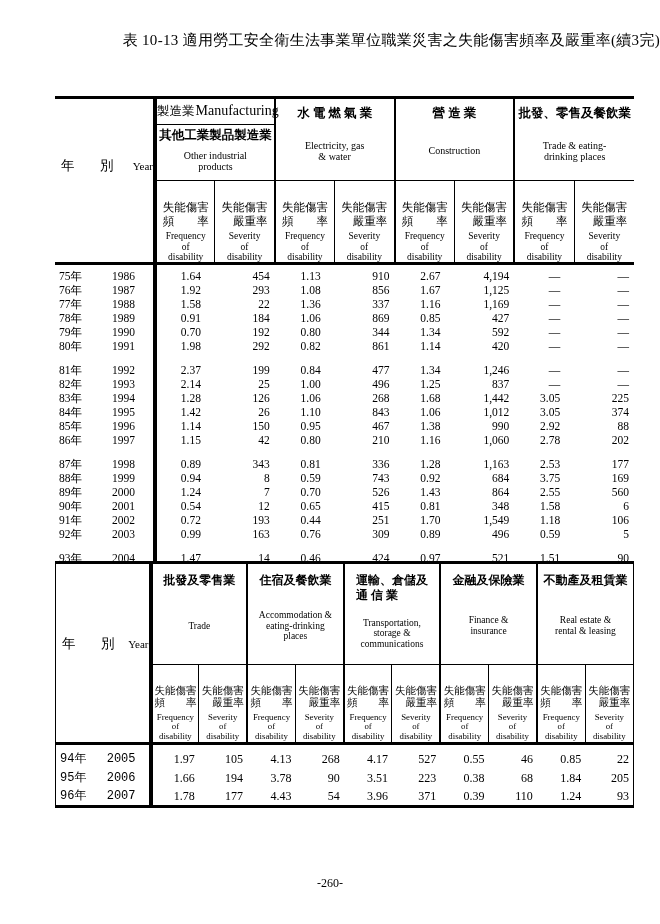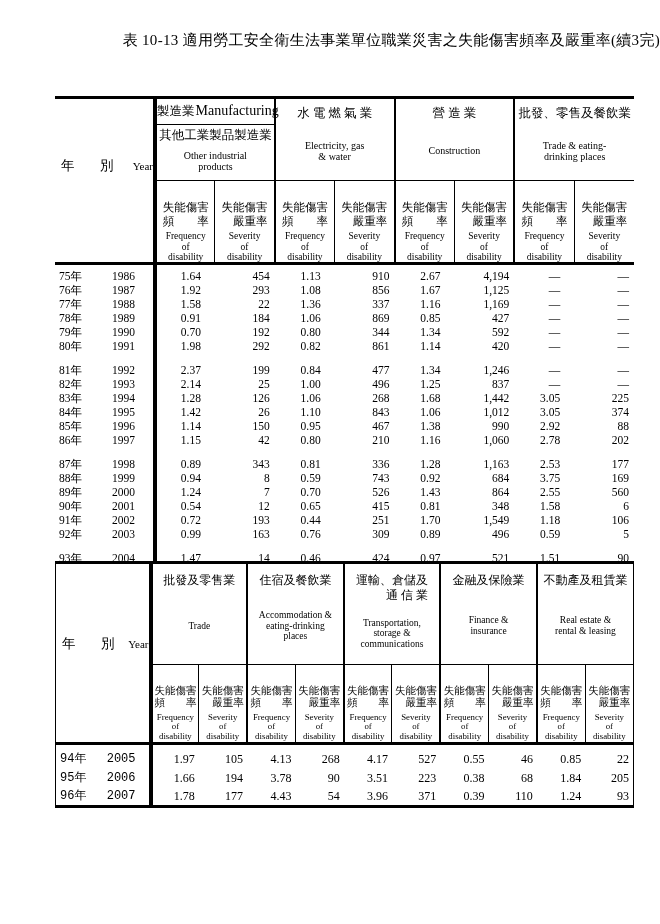--- a/index.html
+++ b/index.html
@@ -53,21 +53,21 @@
   .h3 { height: 60px; }
   .gtop {
     border-bottom: 1px solid #000; border-right: 2px solid #000;
     font-size: 12.5px; text-align: center; white-space: nowrap;
   }
   .gtop .gen-inline { font-size: 14px; margin-left: 1px; }
   .gmg, .gsub { border-right: 2px solid #000; border-bottom: 1px solid #000; vertical-align: top; }
   .gmg.last { border-right: none; }
   .gin { display: flex; flex-direction: column; align-items: center; height: 81px; padding-top: 7px; box-sizing: border-box; }
   .gsub .gin { height: 54px; padding-top: 3px; }
-  .gzh { font-size: 12.5px; text-align: right; white-space: pre-line; line-height: 1.25; }
+  .gzh { font-size: 12.5px; text-align: left; white-space: pre-line; line-height: 1.25; font-weight: bold; }
   .genw { flex: 1; display: flex; align-items: center; }
   .gen { font-size: 10px; text-align: center; white-space: pre-line; line-height: 1.12; }
 
   .sub {
     border-right: 1px solid #000; border-bottom: 3px solid #000;
     vertical-align: top;
   }
   .sub.gend { border-right: 2px solid #000; }
   .sub.lastcol { border-right: none; }
   .zhb { width: 46px; margin: 20px auto 0; font-size: 11.5px; line-height: 1.18; }
@@ -821,13 +821,14 @@
           <td class="num f">3.96</td>
           <td class="num s">371</td>
           <td class="num f">0.39</td>
           <td class="num s">110</td>
           <td class="num f">1.24</td>
           <td class="num s">93</td>
         </tr>
       </tbody>
   </table>
 
+  <div class="pageno">-260-</div>
 </div>
 
 </body></html>

